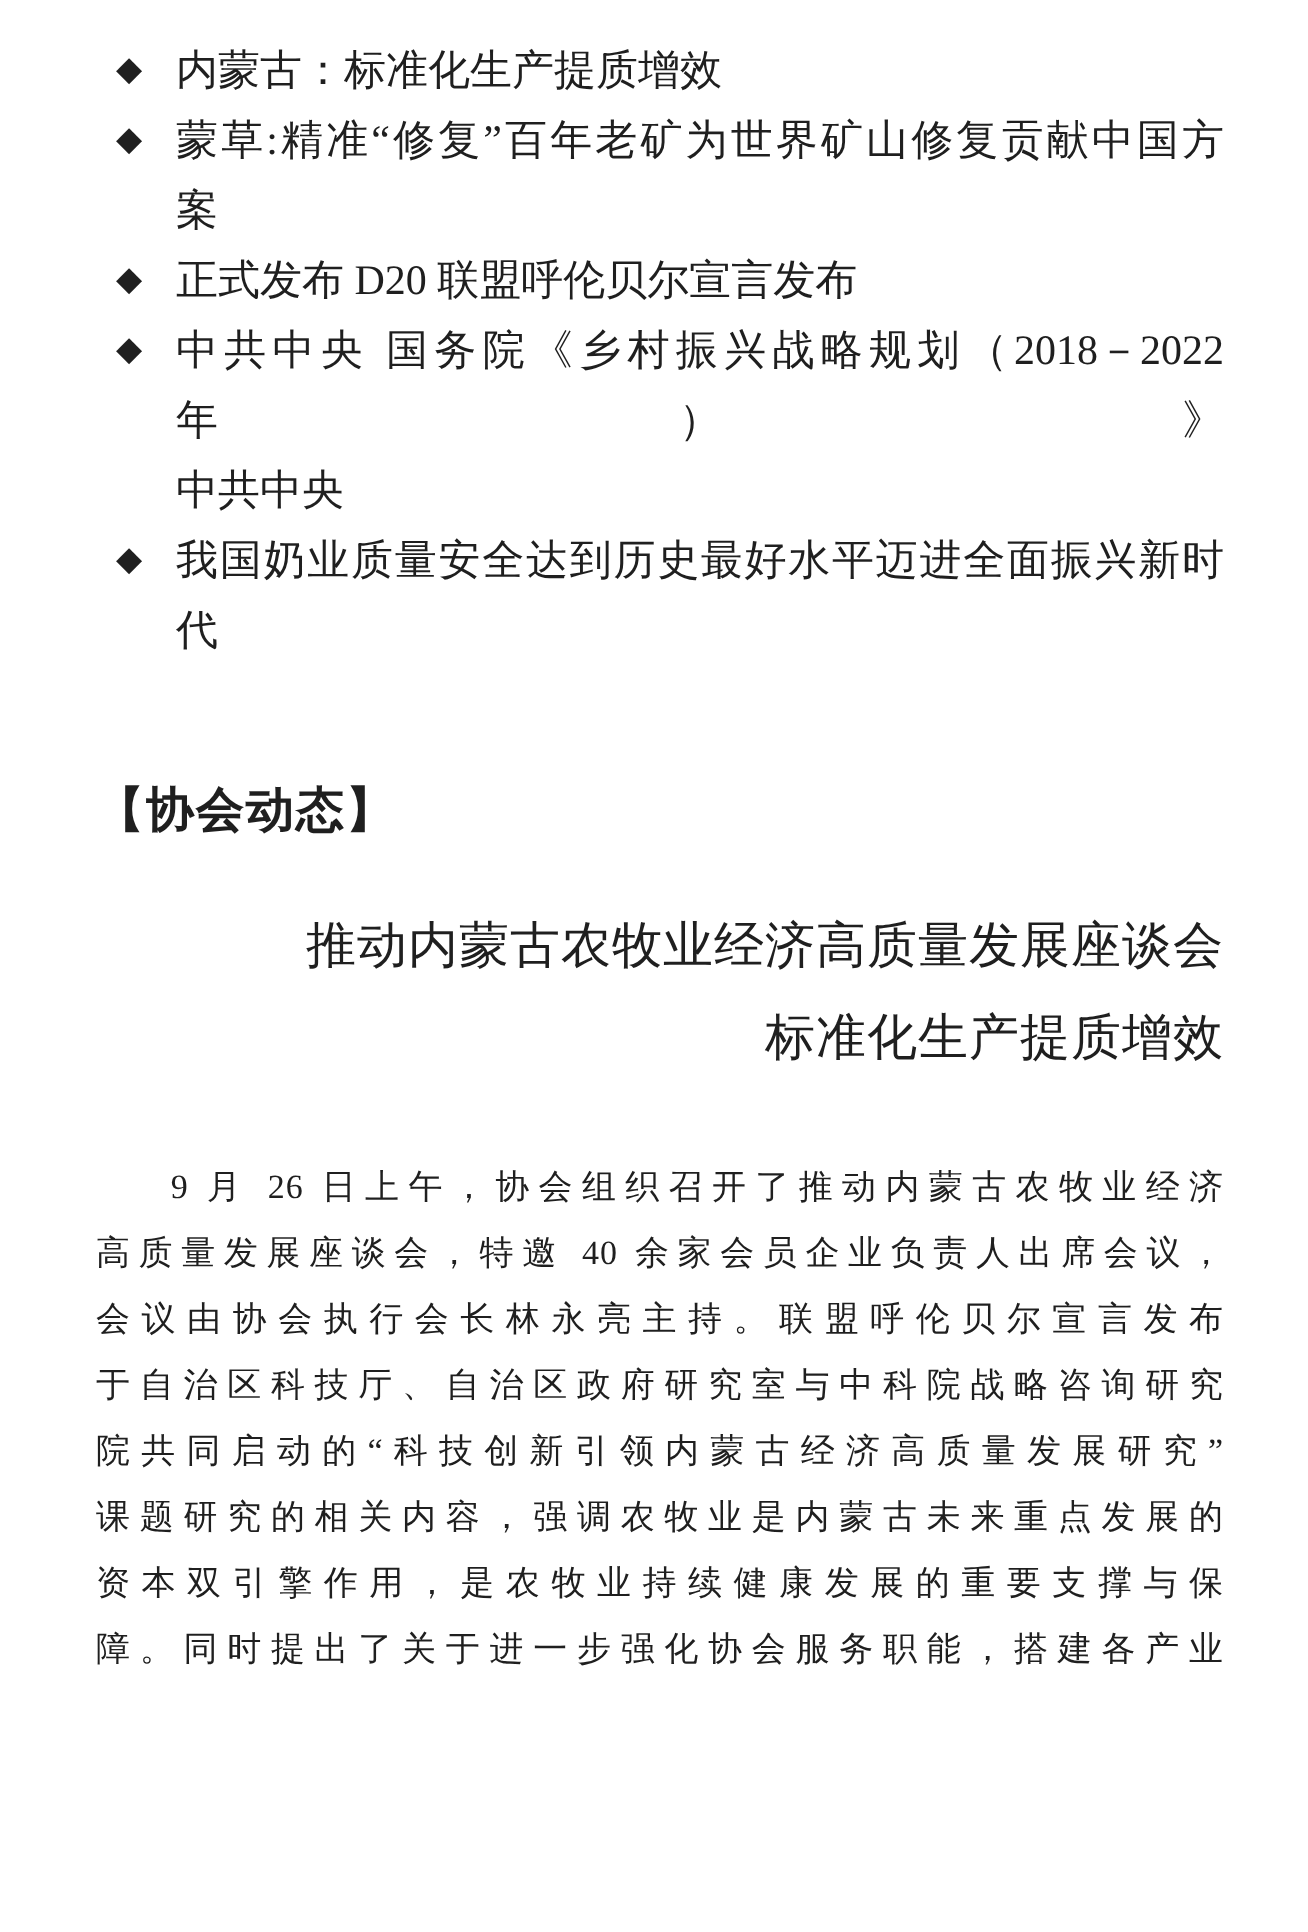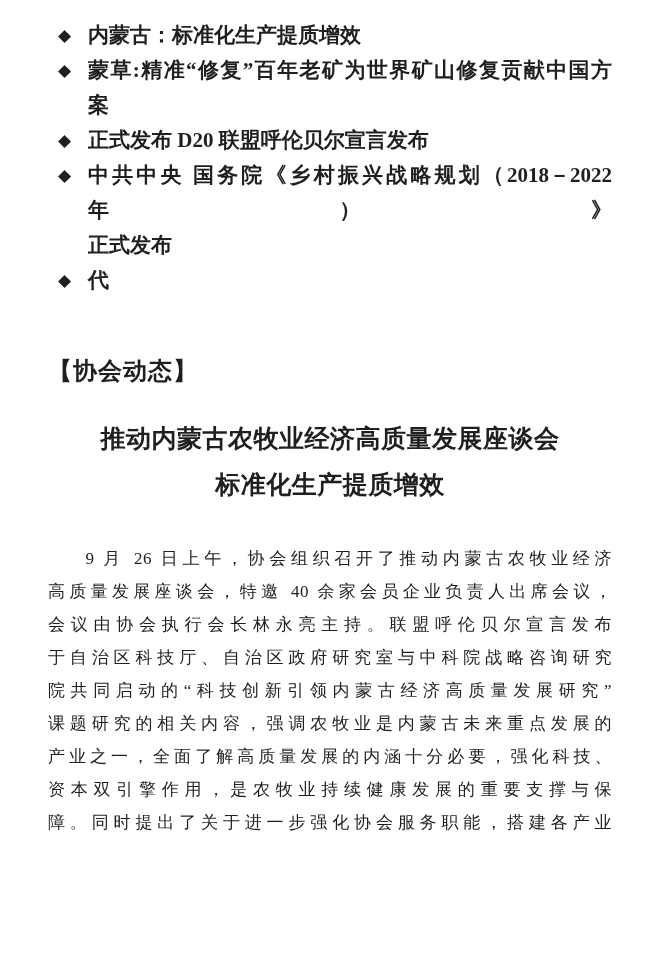--- a/index.html
+++ b/index.html
@@ -31,40 +31,40 @@
     width: 30px;
     margin-left: 10px;
     font-size: 17px;
     line-height: 35px;
     font-family: "DejaVu Sans", sans-serif;
   }
   .bullet-text {
     flex: 1 1 auto;
     min-width: 0;
   }
-  .bline { white-space: nowrap; font-weight: bold; }
+  .bline { white-space: nowrap; }
   .bline.fill {
     white-space: normal;
     text-align: justify;
     text-align-last: justify;
   }
   
   .section-header {
     margin-top: 58px;
     font-family: "Liberation Sans", "DejaVu Sans", sans-serif;
     font-weight: bold;
     font-size: 24px;
     line-height: 30px;
     letter-spacing: 1px;
   }
   
   .article-title {
     margin-top: 30px;
-    text-align: center;
-    font-weight: bold;
+    text-align: right;
+    font-weight: normal;
     font-size: 25px;
     line-height: 46px;
     letter-spacing: 0.5px;
   }
   
   .body-paragraph {
     margin-top: 34px;
   }
   .body-line {
     font-size: 17px;
@@ -101,46 +101,46 @@
       <span class="bullet-marker">◆</span>
       <div class="bullet-text">
         <div class="bline">正式发布 D20 联盟呼伦贝尔宣言发布</div>
       </div>
     </div>
 
     <div class="bullet-item">
       <span class="bullet-marker">◆</span>
       <div class="bullet-text">
         <div class="bline fill">中共中央 国务院《乡村振兴战略规划（2018－2022 年）》</div>
-        <div class="bline">正式发布</div>
+        <div class="bline">中共中央</div>
       </div>
     </div>
 
     <div class="bullet-item">
       <span class="bullet-marker">◆</span>
       <div class="bullet-text">
+        <div class="bline fill">我国奶业质量安全达到历史最好水平迈进全面振兴新时</div>
         <div class="bline">代</div>
       </div>
     </div>
 
   </div>
 
   <div class="section-header">【协会动态】</div>
 
   <div class="article-title">
     <div>推动内蒙古农牧业经济高质量发展座谈会</div>
     <div>标准化生产提质增效</div>
   </div>
 
   <div class="body-paragraph">
     <div class="body-line indent">9 月 26 日上午，协会组织召开了推动内蒙古农牧业经济</div>
     <div class="body-line">高质量发展座谈会，特邀 40 余家会员企业负责人出席会议，</div>
     <div class="body-line">会议由协会执行会长林永亮主持。联盟呼伦贝尔宣言发布</div>
     <div class="body-line">于自治区科技厅、自治区政府研究室与中科院战略咨询研究</div>
     <div class="body-line">院共同启动的“科技创新引领内蒙古经济高质量发展研究”</div>
     <div class="body-line">课题研究的相关内容，强调农牧业是内蒙古未来重点发展的</div>
-    <div class="body-line">产业之一，全面了解高质量发展的内涵十分必要，强化科技、</div>
     <div class="body-line">资本双引擎作用，是农牧业持续健康发展的重要支撑与保</div>
     <div class="body-line">障。同时提出了关于进一步强化协会服务职能，搭建各产业</div>
 
   </div>
 
 </div>
 
 </body></html>

